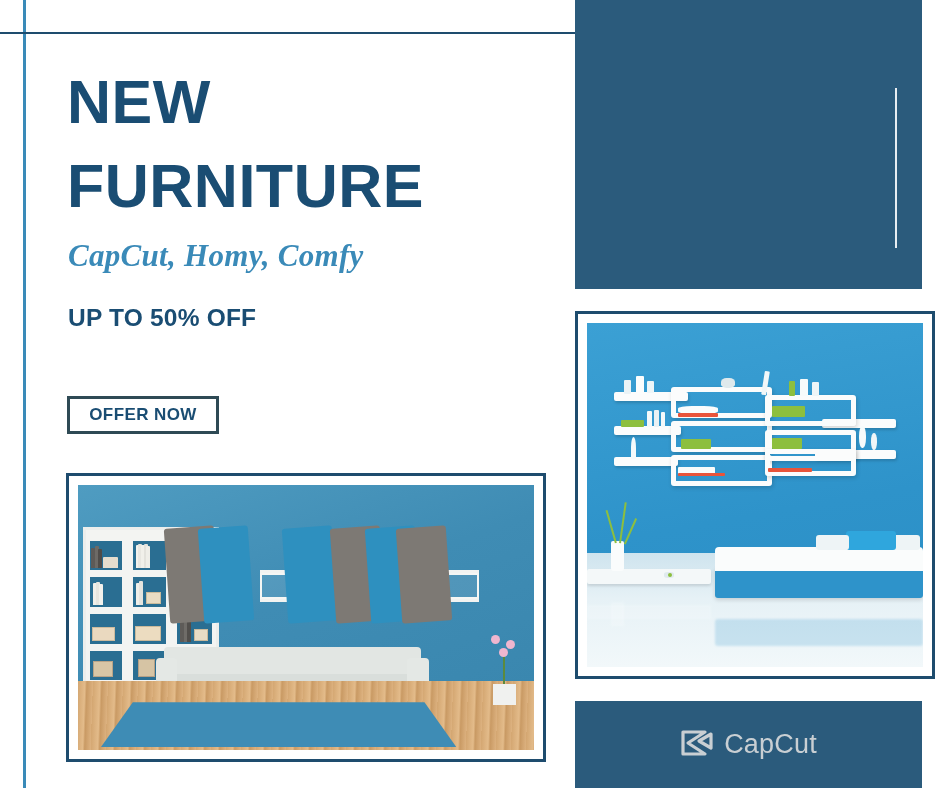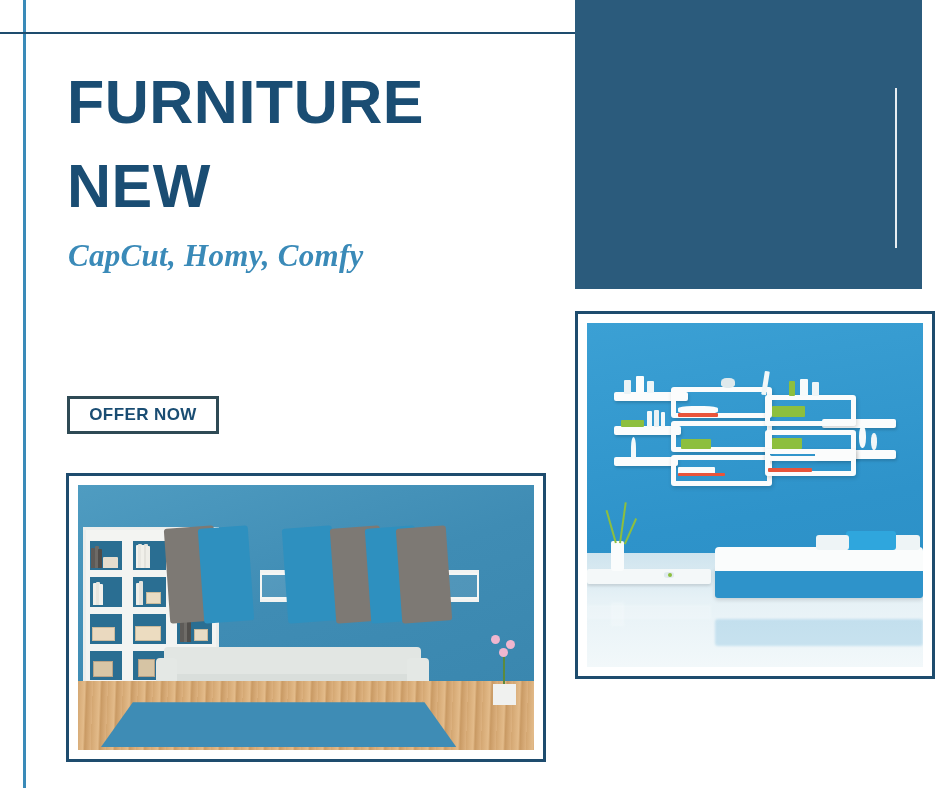--- a/index.html
+++ b/index.html
@@ -149,27 +149,28 @@
 <div class="poster">
 
   <div class="v-accent"></div>
   <div class="h-accent"></div>
 
   <div class="contact-panel">
     <div class="contact-divider"></div>
   </div>
 
   <div class="headline">
+    <div>NEW</div>
     <div>FURNITURE</div>
-    <div>NEW</div>
   </div>
 
   <div class="tagline">CapCut, Homy, Comfy</div>
 
   <div class="offer">
+    <div>UP TO 50% OFF</div>
   </div>
 
   <div class="shop-btn">OFFER NOW</div>
 
   <div class="frame frame-living">
     <div class="photo">
       <div class="lr-wall"></div>
 
       <div class="lr-shelfunit">
         <div class="col">
@@ -333,14 +334,23 @@
       <div class="bd-twig" style="left:11%;bottom:36%;width:1.5px;height:8%;transform:rotate(24deg);"></div>
       <div class="bd-item" style="left:23%;bottom:26%;width:3%;height:1.6%;background:#dfeaee;border-radius:40%;"></div>
       <div class="bd-item" style="left:24.2%;bottom:26.2%;width:1.2%;height:1.2%;background:#8dbf3e;border-radius:50%;"></div>
 
       <div class="bd-reflect" style="right:0;bottom:6%;width:62%;height:8%;background:#2e93ca;border-radius:3px;"></div>
       <div class="bd-reflect" style="left:0;bottom:14%;width:37%;height:4%;background:#ffffff;"></div>
       <div class="bd-reflect" style="left:7%;bottom:12%;width:4%;height:7%;background:#ffffff;"></div>
     </div>
   </div>
 
+  <div class="capcut-panel">
+    <span>
+      <svg width="34" height="26" viewBox="0 0 34 26" aria-hidden="true">
+        <path d="M3 2 H25 L8 13 L25 24 H3 Z" fill="none" stroke="#c9cfd3" stroke-width="3.2" stroke-linejoin="round"></path>
+        <path d="M31 4 L19 11 L31 18 Z" fill="none" stroke="#c9cfd3" stroke-width="3.2" stroke-linejoin="round"></path>
+      </svg>
+    </span>
+    <span class="capcut-word">CapCut</span>
+  </div>
 
 </div>
 
 </body></html>

